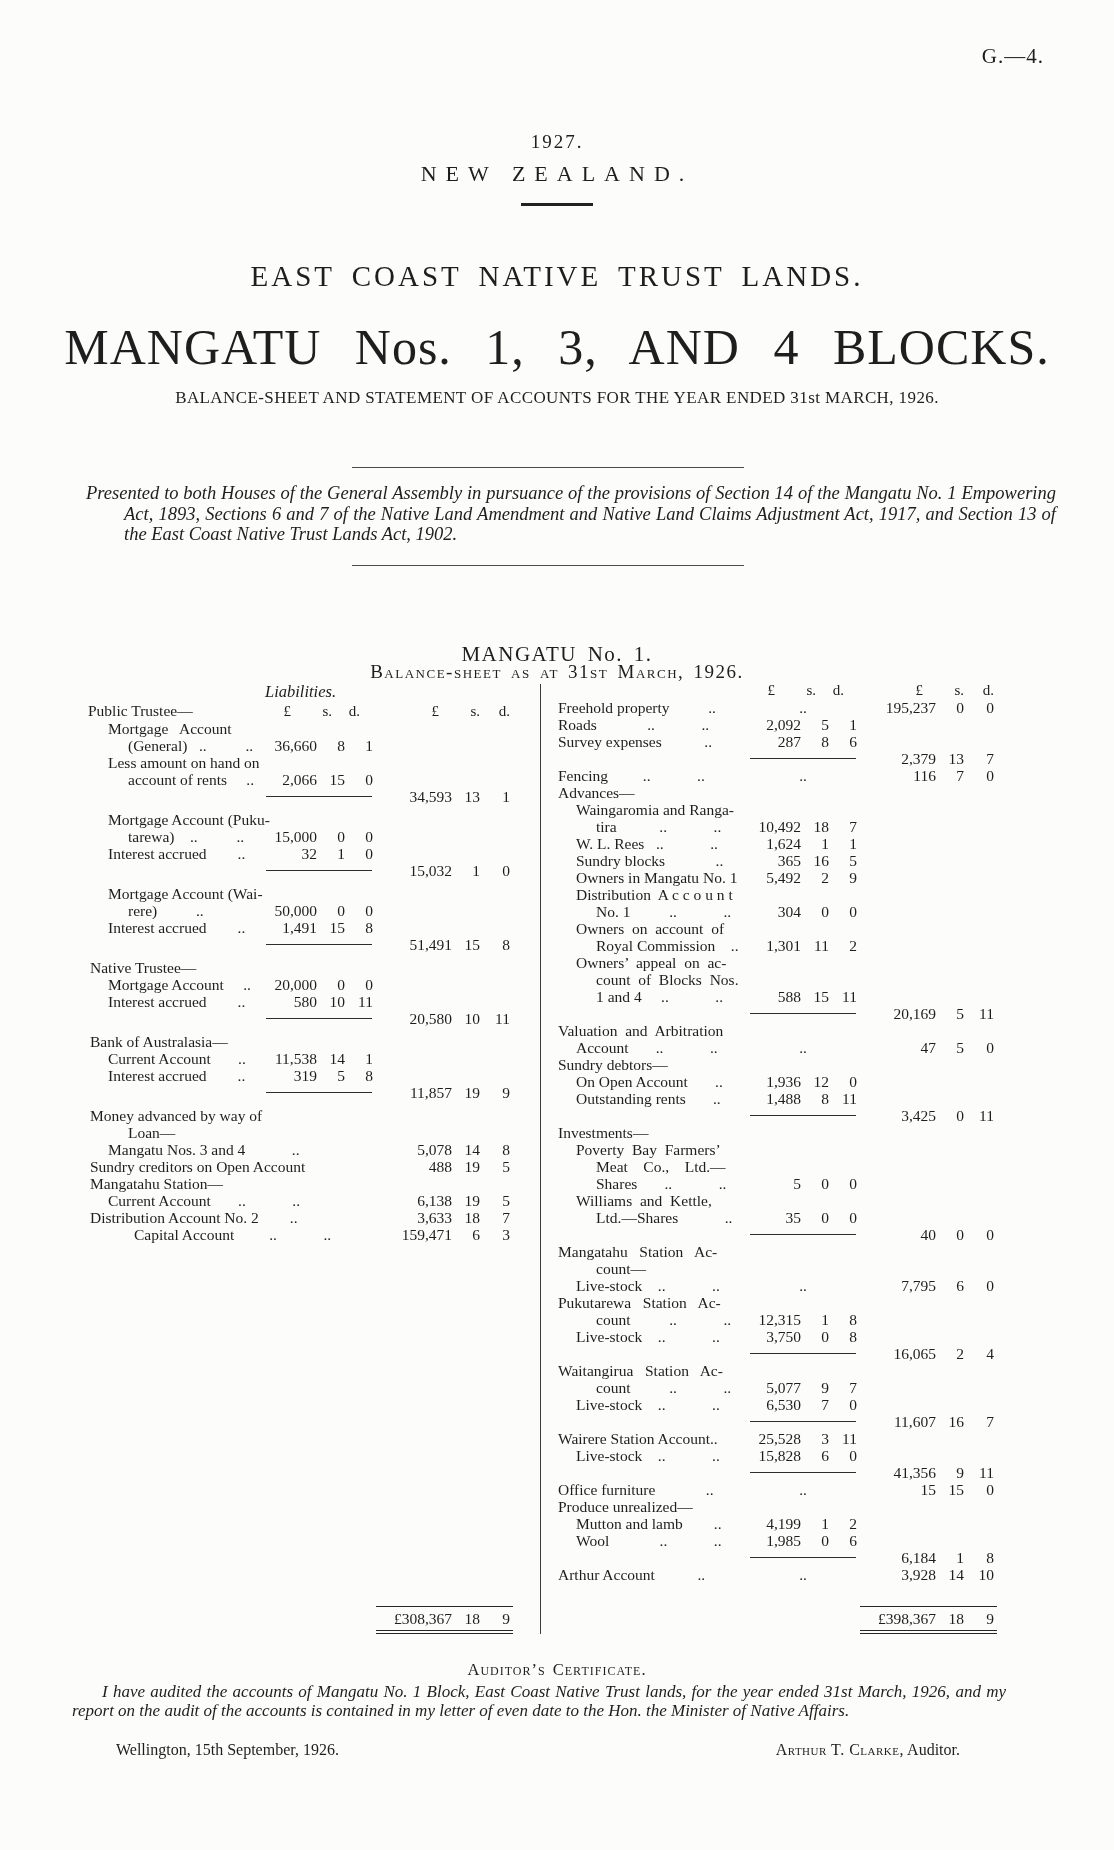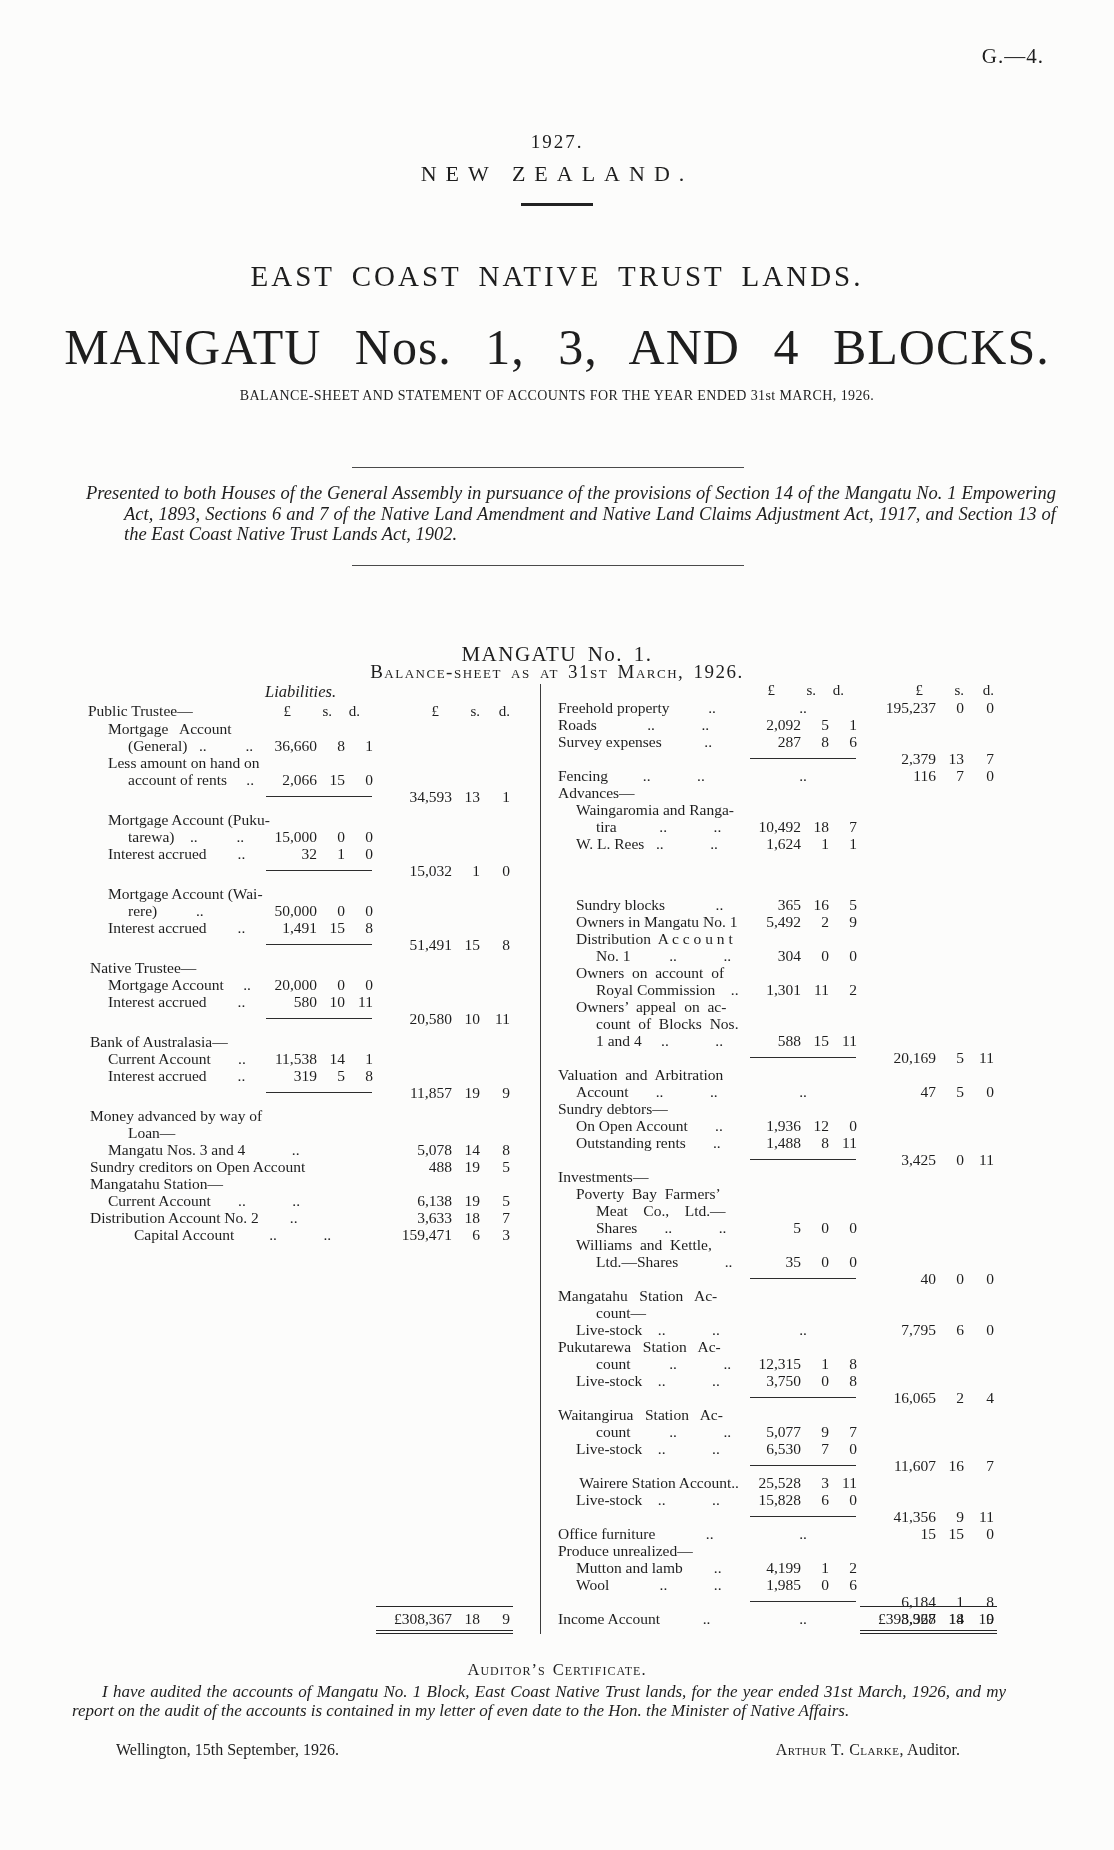--- a/index.html
+++ b/index.html
@@ -11,21 +11,21 @@
   }
   .abs{position:absolute;}
   .ctr{left:0;right:0;text-align:center;}
 
   .docref{top:44px;right:70px;font-size:21px;letter-spacing:1px;}
   .year{top:131px;font-size:19px;letter-spacing:2px;}
   .country{top:161px;font-size:22px;letter-spacing:9px;}
   .rule-a{top:203px;left:521px;width:72px;height:3px;background:#222;}
   .heading{top:260px;font-size:29px;letter-spacing:3px;word-spacing:7px;}
   .title{top:318px;font-size:50px;letter-spacing:1px;word-spacing:20px;white-space:nowrap;}
-  .subtitle{top:388px;font-size:14px;letter-spacing:.4px;}
+  .subtitle{top:388px;font-size:17px;letter-spacing:.4px;}
   .hrule{height:1px;background:#4a4a4a;left:352px;width:392px;}
   .rule-b{top:467px;}
   .rule-c{top:565px;}
   .presented{
     top:483px;left:86px;width:932px;
     font-style:italic;font-size:18.5px;line-height:20.5px;
     padding-left:38px;text-indent:-38px;text-align:justify;
   }
   .m1{top:642px;font-size:21px;letter-spacing:1.5px;word-spacing:4px;}
   .bs-title{top:661px;font-size:19px;font-variant:small-caps;letter-spacing:1.5px;word-spacing:3px;}
@@ -349,21 +349,21 @@
       <div class="bs-row">
         <span class="bc bs-label" style="padding-left: 20px;">W. L. Rees   ..            ..</span>
         <span class="bc p1">1,624</span>
         <span class="bc s1">1</span>
         <span class="bc d1">1</span>
         <span class="bc p2"></span>
         <span class="bc s2"></span>
         <span class="bc d2"></span>
       </div>
       <div class="bs-row">
-        <span class="bc bs-label" style="padding-left: 20px; margin-top: 44px;">Sundry blocks             ..</span>
+        <span class="bc bs-label" style="padding-left: 20px;">Sundry blocks             ..</span>
         <span class="bc p1">365</span>
         <span class="bc s1">16</span>
         <span class="bc d1">5</span>
         <span class="bc p2"></span>
         <span class="bc s2"></span>
         <span class="bc d2"></span>
       </div>
       <div class="bs-row">
         <span class="bc bs-label" style="padding-left: 20px;">Owners in Mangatu No. 1</span>
         <span class="bc p1">5,492</span>
@@ -557,21 +557,21 @@
         <span class="bc d2"></span>
       </div>
       <div class="bs-row">
         <span class="bc bs-label"></span>
         <span class="subrule"></span>
         <span class="bc p2">11,607</span>
         <span class="bc s2">16</span>
         <span class="bc d2">7</span>
       </div>
       <div class="bs-row">
-        <span class="bc bs-label" style="padding-left: 2px; text-align: right;">Wairere Station Account..</span>
+        <span class="bc bs-label" style="padding-left: 2px;">Wairere Station Account..</span>
         <span class="bc p1">25,528</span>
         <span class="bc s1">3</span>
         <span class="bc d1">11</span>
         <span class="bc p2"></span>
         <span class="bc s2"></span>
         <span class="bc d2"></span>
       </div>
       <div class="bs-row">
         <span class="bc bs-label" style="padding-left: 20px;">Live-stock    ..            ..</span>
         <span class="bc p1">15,828</span>
@@ -617,21 +617,21 @@
         <span class="bc d2"></span>
       </div>
       <div class="bs-row">
         <span class="bc bs-label"></span>
         <span class="subrule"></span>
         <span class="bc p2">6,184</span>
         <span class="bc s2">1</span>
         <span class="bc d2">8</span>
       </div>
       <div class="bs-row">
-        <span class="bc bs-label" style="padding-left: 2px;">Income Account           ..</span>
+        <span class="bc bs-label" style="padding-left: 2px;">Arthur Account           ..</span>
         <span class="bc dots1">..</span>
         <span class="bc p2">3,928</span>
         <span class="bc s2">14</span>
         <span class="bc d2">10</span>
       </div>
       <div class="bs-total">
         <span class="total-box">
           <span class="bc p2">£398,367</span>
           <span class="bc s2">18</span>
           <span class="bc d2">9</span>

